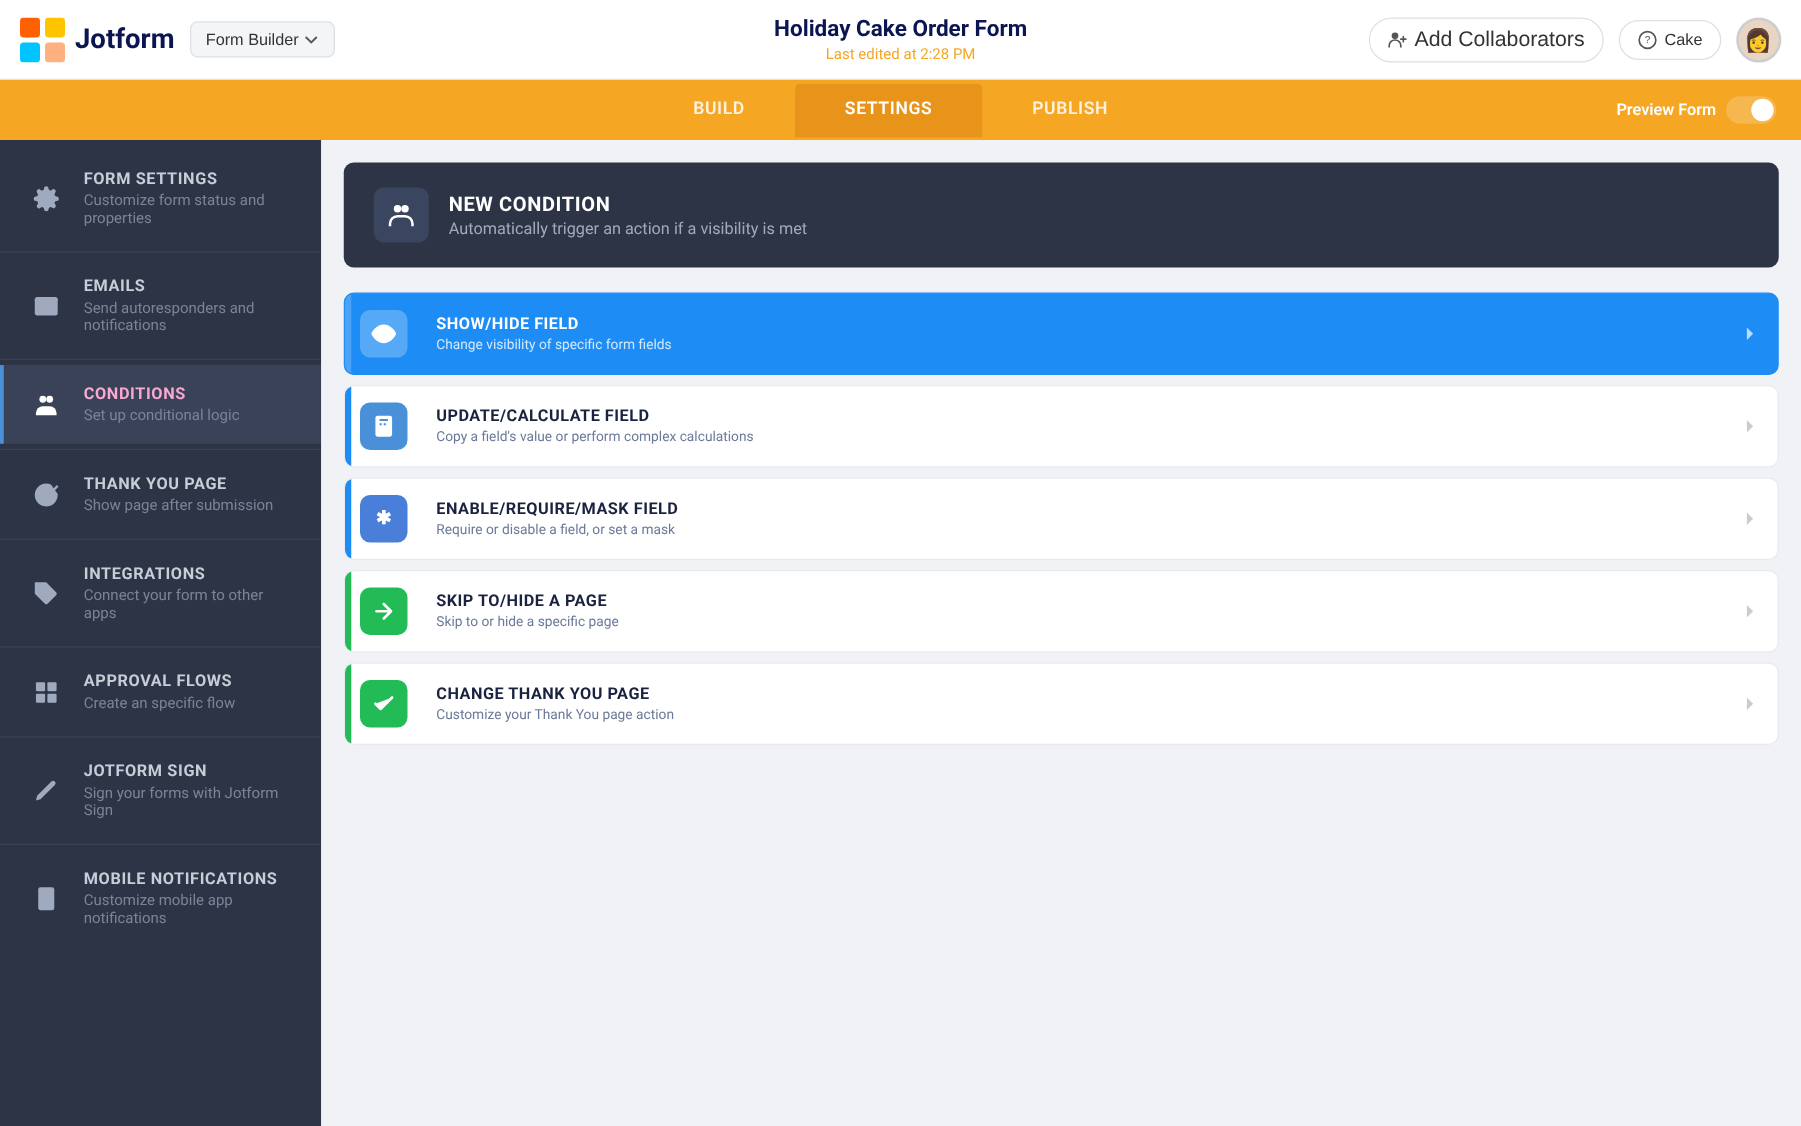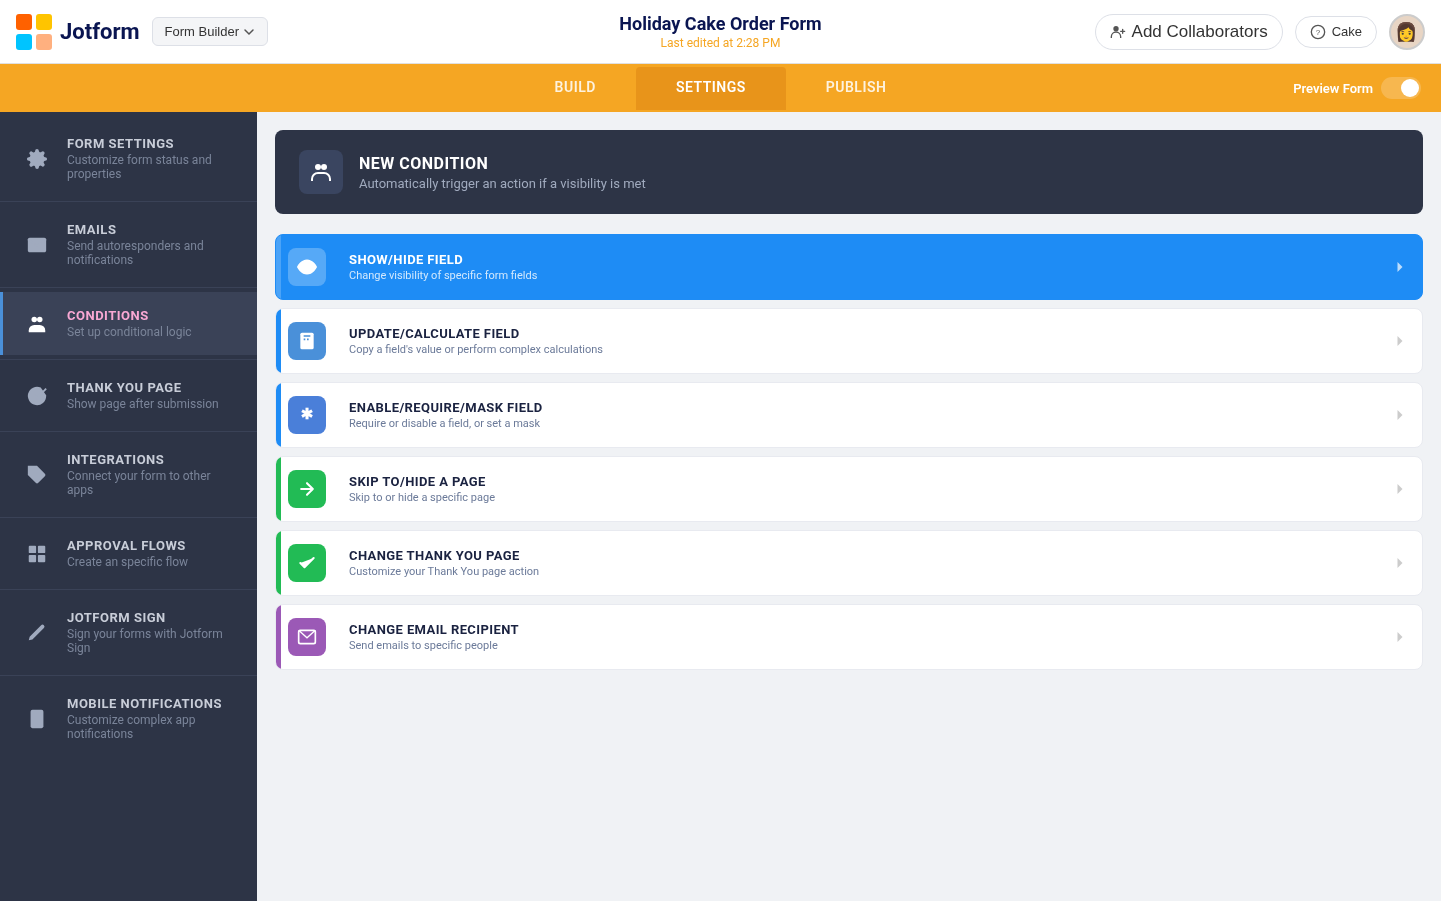--- a/index.html
+++ b/index.html
@@ -280,21 +280,21 @@
 
     <div class="sidebar-item">
       <div class="sidebar-icon">
         <svg viewBox="0 0 24 24">
             <rect x="5" y="2" width="14" height="20" rx="2" ry="2"></rect>
             <line x1="12" y1="18" x2="12.01" y2="18" stroke="#a0aabe" stroke-width="2"></line>
           </svg>
       </div>
       <div class="sidebar-text">
         <div class="sidebar-title">MOBILE NOTIFICATIONS</div>
-        <div class="sidebar-desc">Customize complex app notifications</div>
+        <div class="sidebar-desc">Customize mobile app notifications</div>
       </div>
     </div>
   </div>
 
   <div class="main">
 
     <div class="new-condition-card">
       <div class="nc-icon">
         <svg viewBox="0 0 24 24" fill="#fff" width="24" height="24">
             <circle cx="9" cy="7" r="3"></circle>
@@ -408,35 +408,15 @@
           <div class="ci-title">CHANGE THANK YOU PAGE</div>
           <div class="ci-desc">Customize your Thank You page action</div>
         </div>
         <div class="ci-arrow">
           <svg viewBox="0 0 24 24" fill="#ccc" width="20" height="20">
               <path d="M9 18l6-6-6-6"></path>
             </svg>
         </div>
       </div>
 
-      <div class="condition-item">
-        <div class="ci-accent" style="background:#9b59b6;"></div>
-        <div class="ci-icon-wrap">
-          <div class="ci-icon" style="background:#9b59b6;">
-            <svg viewBox="0 0 24 24" fill="none" stroke="#fff" stroke-width="2" width="20" height="20">
-                <rect x="2" y="4" width="20" height="16" rx="2" fill="#9b59b6" stroke="#fff"></rect>
-                <polyline points="2,4 12,13 22,4" fill="none" stroke="#fff" stroke-width="1.5"></polyline>
-              </svg>
-          </div>
-        </div>
-        <div class="ci-content">
-          <div class="ci-title">CHANGE EMAIL RECIPIENT</div>
-          <div class="ci-desc">Send emails to specific people</div>
-        </div>
-        <div class="ci-arrow">
-          <svg viewBox="0 0 24 24" fill="#ccc" width="20" height="20">
-              <path d="M9 18l6-6-6-6"></path>
-            </svg>
-        </div>
-      </div>
     </div>
   </div>
 </div>
 
 </body></html>

